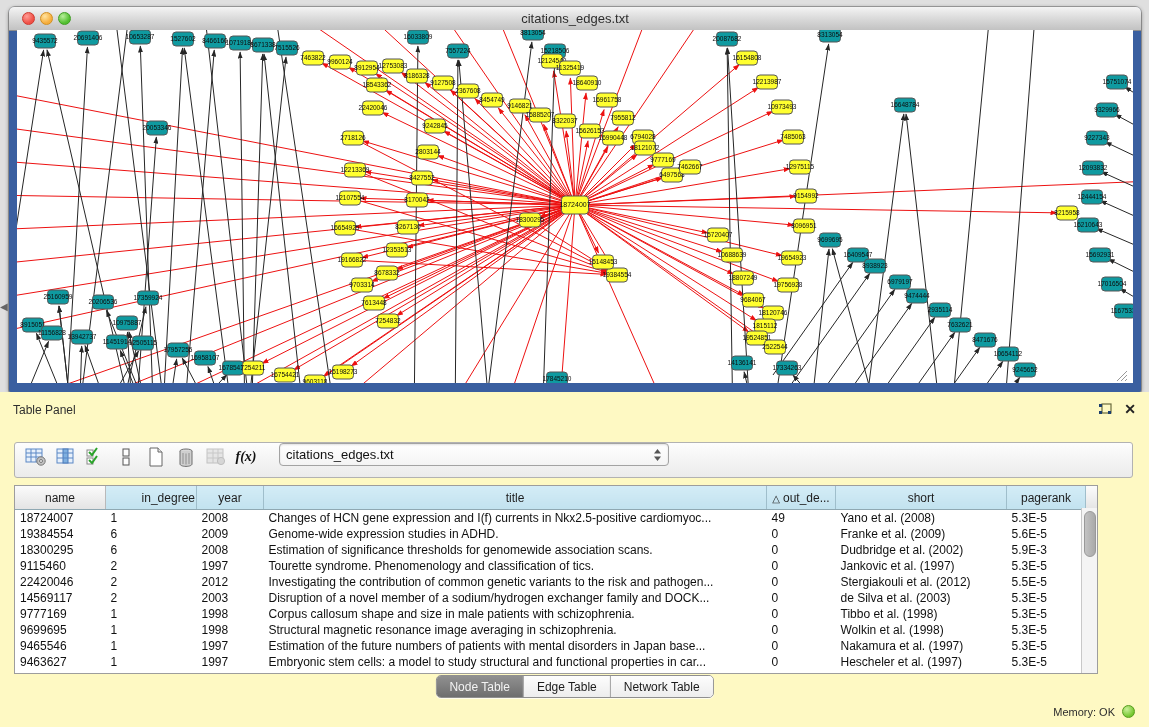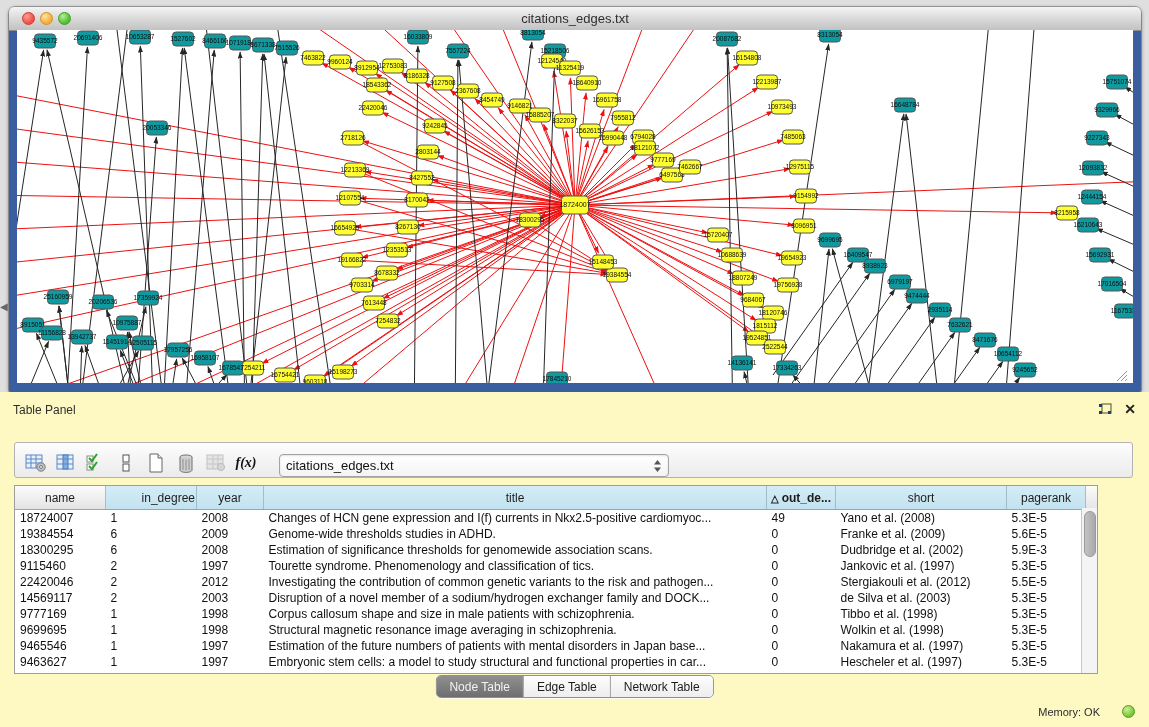--- a/index.html
+++ b/index.html
@@ -36,21 +36,21 @@
   
   #table-panel{position:absolute;left:0;top:392px;width:1149px;height:335px;background:#fef9c3;}
   #panel-titlebar{position:absolute;left:0;top:8px;height:22px;right:0;}
   #panel-title{position:absolute;left:13px;top:3px;font-size:12px;color:#2f2f2f;}
   #float-icon{position:absolute;right:36px;top:2px;width:16px;height:16px;}
   #panel-close{position:absolute;right:13px;top:1px;font-size:14px;font-weight:bold;color:#222;cursor:pointer;}
   #toolbar{
     position:absolute;left:14px;top:50px;width:1119px;height:36px;
     background:linear-gradient(#fdfdfd,#ebebeb);
     border:1px solid #b2b2b2;border-radius:3px;
-    display:flex;align-items:flex-end;padding-left:6px;box-sizing:border-box;
+    display:flex;align-items:flex-start;padding-left:6px;box-sizing:border-box;
   }
   .tool-btn{width:30px;height:28px;display:flex;align-items:center;justify-content:center;border-radius:3px;}
   #fx-icon{font-family:"Liberation Serif",serif;font-style:italic;font-weight:bold;font-size:14px;color:#111;}
   #table-selector{
     margin-left:18px;width:390px;height:23px;background:linear-gradient(#ffffff,#f4f4f4);
     border:1px solid #a3a3a3;border-radius:4px;display:flex;align-items:center;
     box-shadow:inset 0 1px 2px rgba(0,0,0,.12);
     font-size:13px;color:#111;padding:0 6px;box-sizing:border-box;
   }
   #table-selector .combo-label{flex:1;}
@@ -85,21 +85,21 @@
     display:inline-flex;height:21px;border:1px solid #8f8f8f;border-radius:5px;
     overflow:hidden;background:#f5f5f5;box-shadow:0 1px 0 rgba(255,255,255,.7);
   }
   .tab{
     display:flex;align-items:center;padding:10px 13px;font-size:12px;color:#1c1c1c;
     background:linear-gradient(#fdfdfd,#ededed);border-right:1px solid #9a9a9a;cursor:pointer;
   }
   .tab:last-child{border-right:none;}
   .tab.active{background:linear-gradient(#909090,#6e6e6e);color:#f3f3f3;}
   
-  #status{position:absolute;right:14px;top:313px;display:flex;align-items:center;gap:22px;}
+  #status{position:absolute;right:14px;top:313px;display:flex;align-items:center;gap:7px;}
   #memory-label{font-size:11px;color:#2c2c2c;}
   #memory-dot{
     width:13px;height:13px;border-radius:50%;
     background:radial-gradient(circle at 35% 30%,#c9f09a,#74c62e 70%);
     border:1px solid #559c1d;box-sizing:border-box;
   }
 </style>
 </head>
 <body>
 
@@ -600,42 +600,42 @@
   </div>
 
   <div id="table-wrap">
     <table id="data-table">
       <thead>
           <tr>
             <th class="plain" style="width: 88px;">name</th>
             <th style="width: 88px; text-align: right;">in_degree</th>
             <th style="width: 64px;">year</th>
             <th style="width: 500px;">title</th>
-            <th style="width: 66px; font-weight: bold;"><span class="sort-glyph">△</span>out_de...</th>
+            <th style="width: 66px;"><span class="sort-glyph">△</span>out_de...</th>
             <th style="width: 168px;">short</th>
             <th style="width: 76px;">pagerank</th>
             <th class="plain" style="width: 16px;"></th>
           </tr>
         </thead>
       <tbody>
           <tr>
             <td>18724007</td>
             <td>1</td>
             <td>2008</td>
             <td>Changes of HCN gene expression and I(f) currents in Nkx2.5-positive cardiomyoc...</td>
             <td>49</td>
             <td>Yano et al. (2008)</td>
             <td>5.3E-5</td>
             <td></td>
           </tr>
           <tr>
             <td>19384554</td>
             <td>6</td>
             <td>2009</td>
-            <td>Genome-wide thresholds studies in ADHD.</td>
+            <td>Genome-wide expression studies in ADHD.</td>
             <td>0</td>
             <td>Franke et al. (2009)</td>
             <td>5.6E-5</td>
             <td></td>
           </tr>
           <tr>
             <td>18300295</td>
             <td>6</td>
             <td>2008</td>
             <td>Estimation of significance thresholds for genomewide association scans.</td>

